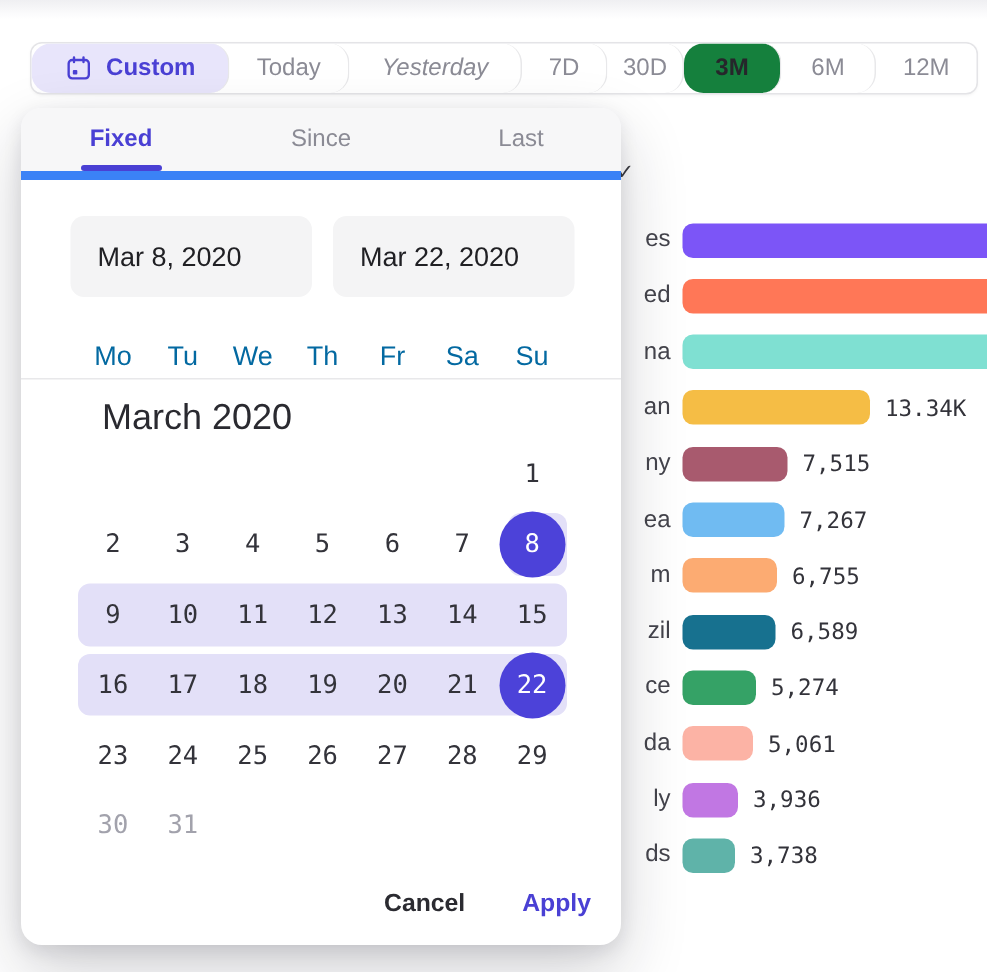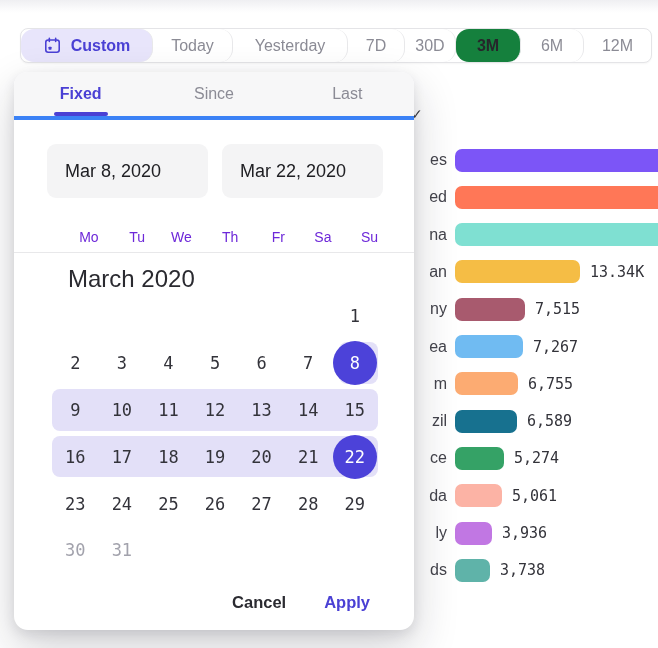--- a/index.html
+++ b/index.html
@@ -34,55 +34,55 @@
   .c-row { position:absolute; left:0; height:24px; display:flex; align-items:center; }
   .c-label { display:inline-block; width:87px; text-align:right; font-size:16px; color:#44444c; flex:none; }
   .c-bar { height:23px; border-radius:7px; margin-left:8px; flex:none; }
   .c-val { margin-left:10px; font-size:15px; color:#33333a; white-space:nowrap; }
 
   
   .modal { position:absolute; left:14px; top:72px; width:400px; height:558px;
     background:#ffffff; border-radius:14px; z-index:10;
     box-shadow:0 18px 45px rgba(23,23,40,.20), 0 4px 12px rgba(23,23,40,.10); }
   .tabbar { position:absolute; left:0; top:0; width:100%; height:48px;
-    background:#f7f7f8; border-bottom:4px solid #3b82f6;
+    background:#f7f7f8; border-bottom:6px solid #3b82f6;
     border-radius:13px 13px 0 0; display:flex; }
   .tab { flex:1; display:flex; align-items:center; justify-content:center;
     font-size:16px; font-weight:500; color:#8b8b95; cursor:pointer; }
   .tab.active { color:#4a40d4; font-weight:600; }
   .tab-underline { position:absolute; left:40px; bottom:0; width:54px; height:4px;
     border-radius:3px; background:#4a40d4; }
 
   .date-input { position:absolute; top:72px; width:161px; height:54px;
     background:#f4f4f5; border:none; border-radius:9px; display:flex; align-items:center;
     padding-left:18px; font-size:18px; color:#202024; cursor:text; }
   .date-input.from { left:33px; }
   .date-input.to { left:208px; }
 
   .weekdays { position:absolute; left:38px; top:150px; width:326px; height:30px; display:flex; }
-  .wd { flex:1; text-align:right; font-size:14px; color:#6d28d9; line-height:30px; }
+  .wd { flex:1; text-align:center; font-size:18px; color:#0369a1; line-height:30px; }
   .wd-divider { position:absolute; left:0; top:180px; width:100%; height:0; border-bottom:1px solid #e8e8ea; }
 
   .month-title { position:absolute; left:54px; top:193px; font-size:24px; color:#2a2a30;text-align:center; }
 
   .grid { position:absolute; left:38px; top:221px; width:326px; }
   .week { position:relative; display:flex; height:46.8px; }
   .week.range::before { content:""; position:absolute; left:0; right:0; top:2.4px; bottom:2.8px;
     background:#e3e0f8; border-radius:8px; }
   .cell { position:relative; flex:1; display:flex; align-items:center; justify-content:center;
     font-family:"DejaVu Sans Mono", monospace; font-size:17px; color:#33333a; cursor:pointer; }
   .cell.empty { cursor:default; }
   .cell.muted { color:#a2a2ac; }
   .cell.start::before { content:""; position:absolute; left:8px; right:0; top:2.4px; bottom:2.8px;
     background:#e3e0f8; border-radius:8px; }
   .cell .circ { position:relative; width:44px; height:44px; border-radius:50%;
     background:#4c42d9; color:#ffffff; display:flex; align-items:center; justify-content:center; }
 
   .footer { position:absolute; left:0; top:510px; width:100%; height:40px;
-    display:flex; align-items:center; justify-content:flex-end; gap:38px; padding-right:44px; }
+    display:flex; align-items:center; justify-content:flex-end; gap:38px; padding-right:20px; }
   .btn { background:none; border:none; font-family:"Liberation Sans", sans-serif;
     font-size:16.5px; font-weight:600; cursor:pointer; }
   .btn.cancel { color:#2b2b31; }
   .btn.apply { color:#4a40d4; }
 </style>
 </head>
 <body>
 
 <div class="top-band"></div>
 
@@ -153,21 +153,21 @@
       <svg viewBox="0 0 24 24" fill="none" stroke="currentColor" stroke-width="2" stroke-linecap="round">
         <rect x="3.5" y="5" width="17" height="15.5" rx="3"></rect>
         <path d="M8 2.8v4M16 2.8v4"></path>
         <rect x="7" y="13.5" width="3.8" height="3.8" rx="0.8" fill="currentColor" stroke="none"></rect>
       </svg>
       <span>Custom</span>
     </div>
     <div class="seg" style="width: 80px;">
       <span>Today</span>
     </div>
-    <div class="seg" style="width: 115px;">
+    <div class="seg" style="width: 115px; font-style: italic;">
       <span>Yesterday</span>
     </div>
     <div class="seg" style="width: 57px;">
       <span>7D</span>
     </div>
     <div class="seg" style="width: 51px;">
       <span>30D</span>
     </div>
     <div class="seg selected" style="width: 65px;">
       <span>3M</span>

